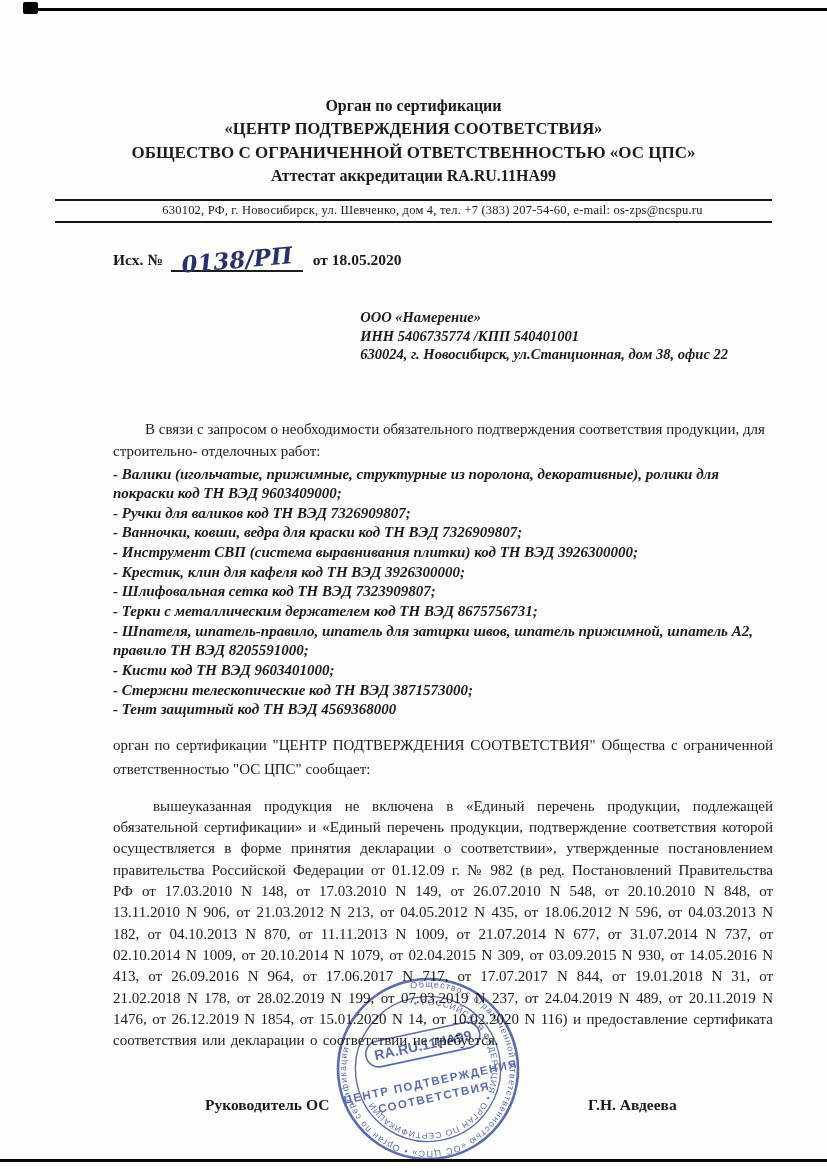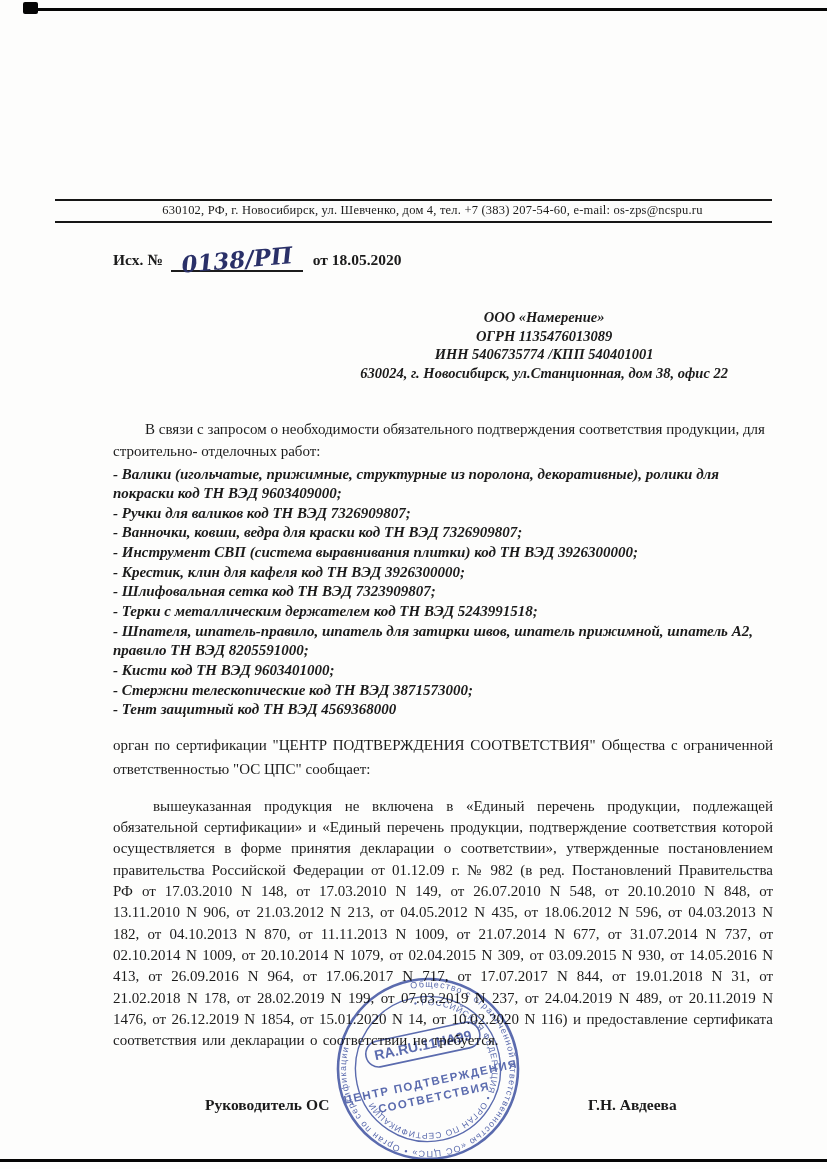--- a/index.html
+++ b/index.html
@@ -40,21 +40,21 @@
     display: inline-block;
     font-family: "DejaVu Serif", serif;
     font-style: italic; font-weight: bold;
     font-size: 23px; color: var(--handwriting-color, #2a3068);
     transform: rotate(-5deg) translateY(3px);
   }
 
   
   .recipient {
     position: absolute; top: 308px; right: 99px;
-    text-align: center; font-weight: bold; font-style: italic;
+    text-align: left; font-weight: bold; font-style: italic;
     font-size: 14.5px; line-height: 1.28;
   }
 
   
   .body-block { position: absolute; top: 419px; left: 113px; width: 660px; font-size: 15px; }
   .intro { text-indent: 32px; line-height: 1.45; margin: 0 8px 2px 0; text-align: justify; }
   .product-list { font-weight: bold; font-style: italic; line-height: 1.31; }
   .statement { margin-top: 13px; line-height: 1.6; text-align: justify; }
   .paragraph { margin-top: 3px; text-indent: 40px; text-align: justify; line-height: 1.42; word-spacing: 1.5px; }
 
@@ -75,46 +75,51 @@
 </style>
 </head>
 <body>
 
 <div class="page">
 
   <div class="top-line"></div>
   <div class="top-blob"></div>
   <div class="bottom-line"></div>
 
+  <div class="header">
+    <div class="h1">Орган по сертификации</div>
+    <div class="h2">«ЦЕНТР ПОДТВЕРЖДЕНИЯ СООТВЕТСТВИЯ»</div>
+    <div class="h3">ОБЩЕСТВО С ОГРАНИЧЕННОЙ ОТВЕТСТВЕННОСТЬЮ «ОС ЦПС»</div>
+    <div class="h4">Аттестат аккредитации RA.RU.11НА99</div>
+  </div>
 
   <div class="rule rule-top"></div>
   <div class="address">630102, РФ, г. Новосибирск, ул. Шевченко, дом 4, тел. +7 (383) 207-54-60,  e-mail: os-zps@ncspu.ru</div>
   <div class="rule rule-bottom"></div>
 
   <div class="ref-line">
     <span>Исх. №</span><span class="ref-underline"><span class="ref-number">0138/РП</span></span><span>от 18.05.2020</span>
   </div>
 
   <div class="recipient">
       <div>ООО «Намерение»</div>
-      <div>ОГРН 1135476013089</div>
       <div>ИНН 5406735774 /КПП 540401001</div>
       <div>630024, г. Новосибирск, ул.Станционная, дом 38, офис 22</div>
     </div>
 
   <div class="body-block">
     <p class="intro">В связи с запросом о необходимости обязательного подтверждения соответствия продукции, для строительно- отделочных работ:</p>
     <div class="product-list">
         <div class="product-item">- Валики (игольчатые, прижимные, структурные из поролона, декоративные), ролики для покраски код ТН ВЭД 9603409000;</div>
         <div class="product-item">- Ручки для валиков код ТН ВЭД 7326909807;</div>
         <div class="product-item">- Ванночки, ковши, ведра для краски код ТН ВЭД 7326909807;</div>
         <div class="product-item">- Инструмент СВП (система выравнивания плитки) код ТН ВЭД 3926300000;</div>
         <div class="product-item">- Крестик, клин для кафеля код ТН ВЭД 3926300000;</div>
         <div class="product-item">- Шлифовальная сетка код ТН ВЭД 7323909807;</div>
-        <div class="product-item">- Терки с металлическим держателем код ТН ВЭД 5243991518;</div>
+        <div class="product-item">- Терки с металлическим держателем код ТН ВЭД 8675756731;</div>
         <div class="product-item">- Шпателя, шпатель-правило, шпатель для затирки швов, шпатель прижимной, шпатель А2, правило ТН ВЭД 8205591000;</div>
         <div class="product-item">- Кисти код ТН ВЭД 9603401000;</div>
         <div class="product-item">- Стержни телескопические код ТН ВЭД 3871573000;</div>
         <div class="product-item">- Тент защитный код ТН ВЭД 4569368000</div>
       </div>
     <p class="statement">орган по сертификации "ЦЕНТР ПОДТВЕРЖДЕНИЯ СООТВЕТСТВИЯ" Общества с ограниченной ответственностью "ОС ЦПС" сообщает:</p>
     <p class="paragraph">вышеуказанная продукция не включена  в «Единый перечень продукции, подлежащей обязательной сертификации» и «Единый перечень продукции, подтверждение соответствия которой осуществляется в форме принятия декларации о соответствии», утвержденные постановлением правительства Российской Федерации от 01.12.09 г. № 982 (в ред. Постановлений Правительства РФ от 17.03.2010 N 148, от 17.03.2010 N 149, от 26.07.2010 N 548, от 20.10.2010 N 848, от 13.11.2010 N 906, от 21.03.2012 N 213, от 04.05.2012 N 435, от 18.06.2012 N 596, от 04.03.2013 N 182, от 04.10.2013 N 870, от 11.11.2013 N 1009, от 21.07.2014 N 677, от 31.07.2014 N 737, от 02.10.2014 N 1009, от 20.10.2014 N 1079, от 02.04.2015 N 309, от 03.09.2015 N 930, от 14.05.2016 N 413, от 26.09.2016 N 964, от 17.06.2017 N 717, от 17.07.2017 N 844, от 19.01.2018 N 31, от 21.02.2018 N 178, от 28.02.2019 N 199, от 07.03.2019 N 237, от 24.04.2019 N 489, от 20.11.2019 N 1476, от 26.12.2019 N 1854, от 15.01.2020 N 14, от 10.02.2020 N 116) и предоставление сертификата соответствия или декларации о соответствии не требуется.</p>
   </div>
 
   <div class="sign-title">Руководитель ОС</div>

